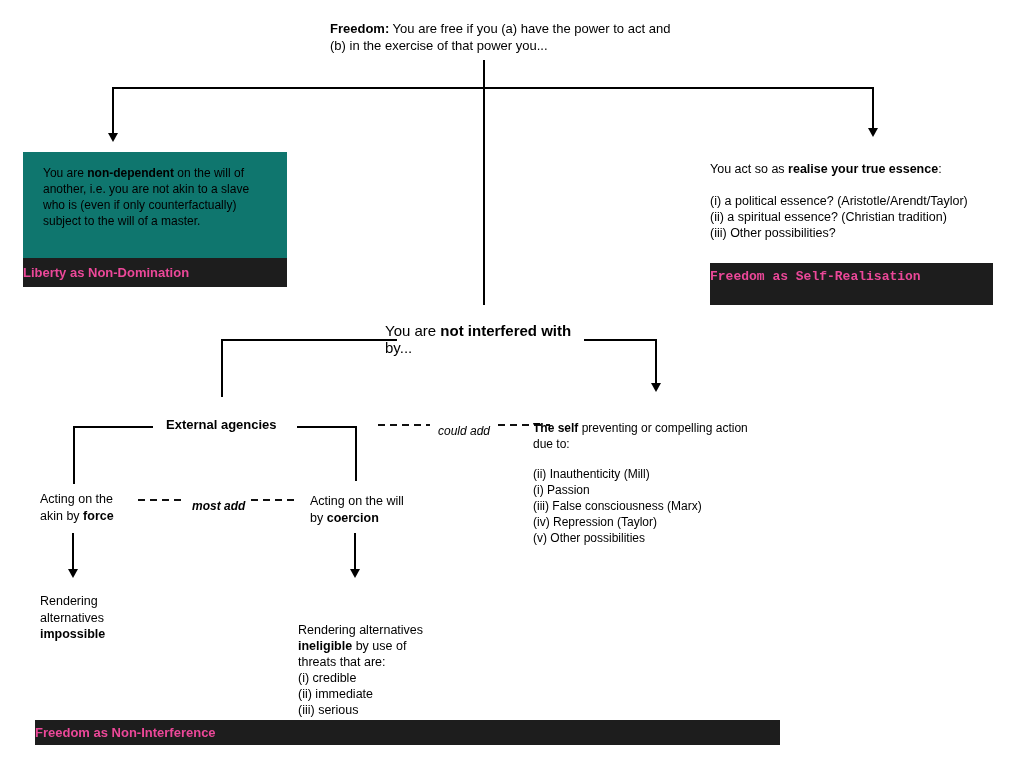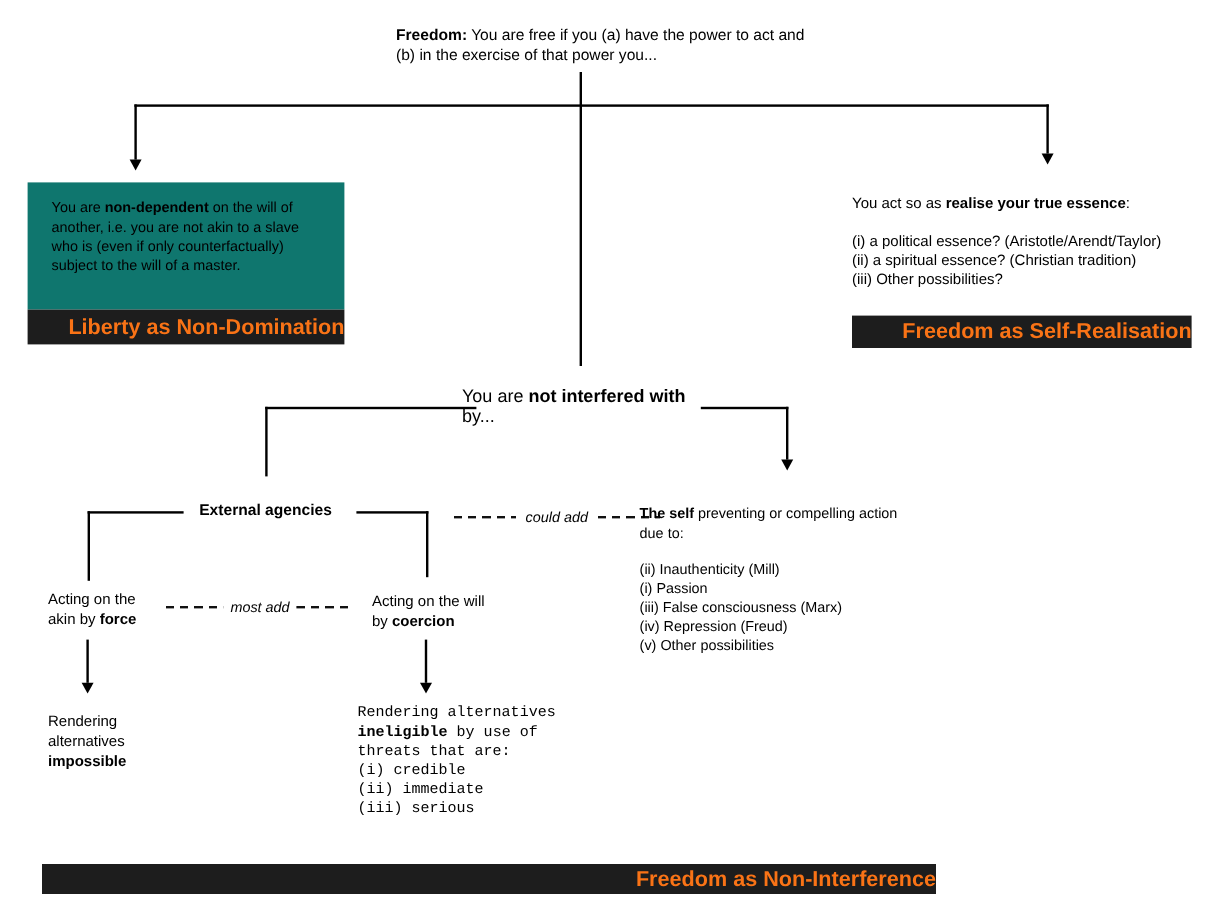--- a/index.html
+++ b/index.html
@@ -17,34 +17,34 @@
   b, .b { font-weight: bold; }
   .hline { position: absolute; height: 2px; background: #000; }
   .vline { position: absolute; width: 2px; background: #000; }
   .arrowhead {
     position: absolute; width: 0; height: 0;
     border-left: 5px solid transparent;
     border-right: 5px solid transparent;
     border-top: 9px solid #000;
   }
   .banner {
-    background: #1d1d1d; color: #f97316; font-weight: bold;
-    font-size: 18px; text-align: right;
+    background: #1d1d1d; color: #ec4899; font-weight: bold;
+    font-size: 13px; text-align: left;
   }
   .graybox {
     position: absolute; left: 23px; top: 152px; width: 264px;
     display: flex; flex-direction: column;
   }
   .graybox .body {
     background: #0f766e; padding: 13px 14px 12px 20px;
     font-size: 12px; line-height: 16px; min-height: 106px;
   }
   .graybox .banner { height: 29px; line-height: 29px; }
   .banner-abs { position: absolute; }
-  .dashrow { position: absolute; display: flex; align-items: center; }
+  .dashrow { position: absolute; display: flex; }
   .dash {
     height: 2px; width: 52px;
     background: repeating-linear-gradient(90deg, #111 0 7px, transparent 7px 12px);
   }
   .dashlabel { font-style: italic; font-size: 12px; padding: 0 8px; white-space: nowrap; }
   .list div { white-space: nowrap; }
 </style>
 </head>
 <body>
 
@@ -71,21 +71,21 @@
   <div class="txt" style="left:710px; top:161px; width:300px; font-size:12.5px;">
     <div style="white-space:nowrap;">
       <span>You act so as </span><b>realise your true essence</b><span>:</span>
     </div>
     <div class="list" style="margin-top:16px;">
       <div>(i) a political essence? (Aristotle/Arendt/Taylor)</div>
       <div>(ii) a spiritual essence? (Christian tradition)</div>
       <div>(iii) Other possibilities?</div>
     </div>
   </div>
-  <div class="banner banner-abs" style="left:710px; top:263px; width:283px; height:27px; line-height:27px;">Freedom as Self-Realisation</div>
+  <div class="banner banner-abs" style="left:710px; top:263px; width:283px; height:42px; line-height:27px;font-family:Liberation Mono, monospace;">Freedom as Self-Realisation</div>
 
   <div class="txt" style="left:385px; top:322px; width:210px; font-size:15px; line-height:17px;">
     <span>You are </span><b>not interfered with</b>
     <div>by...</div>
   </div>
 
   <div class="hline" style="left:221px; top:339px; width:176px;"></div>
   <div class="vline" style="left:221px; top:339px; height:58px;"></div>
   <div class="hline" style="left:584px; top:339px; width:73px;"></div>
   <div class="vline" style="left:655px; top:339px; height:44px;"></div>
@@ -104,53 +104,53 @@
   </div>
 
   <div class="txt" style="left:533px; top:420px; width:225px; font-size:12px;">
     <div>
       <b>The self</b><span> preventing or compelling action due to:</span>
     </div>
     <div class="list" style="margin-top:14px;">
       <div>(ii) Inauthenticity (Mill)</div>
       <div>(i) Passion</div>
       <div>(iii) False consciousness (Marx)</div>
-      <div>(iv) Repression (Freud)</div>
+      <div>(iv) Repression (Taylor)</div>
       <div>(v) Other possibilities</div>
     </div>
   </div>
 
   <div class="txt" style="left:40px; top:491px; line-height:17px; white-space:nowrap;">
     <div>Acting on the</div>
     <div><span>akin by </span><b>force</b></div>
   </div>
 
   <div class="dashrow" style="left:138px; top:499px;">
     <div class="dash" style="width:48px;"></div>
-    <div class="dashlabel" style="padding:0 6px;">most add</div>
+    <div class="dashlabel" style="padding:0 6px;font-weight:bold;">most add</div>
     <div class="dash" style="width:48px;"></div>
   </div>
 
   <div class="txt" style="left:310px; top:493px; line-height:17px; white-space:nowrap;">
     <div>Acting on the will</div>
     <div><span>by </span><b>coercion</b></div>
   </div>
 
   <div class="vline" style="left:72px; top:533px; height:36px;"></div>
   <div class="arrowhead" style="left:68px; top:569px;"></div>
   <div class="vline" style="left:354px; top:533px; height:36px;"></div>
   <div class="arrowhead" style="left:350px; top:569px;"></div>
 
   <div class="txt" style="left:40px; top:593px; line-height:16.5px; white-space:nowrap;">
     <div>Rendering</div>
     <div>alternatives</div>
     <div class="b">impossible</div>
   </div>
 
-  <div class="txt" style="left:298px; top:586px; line-height:16px; white-space:nowrap;font-family:Liberation Mono, monospace;">
+  <div class="txt" style="left:298px; top:622px; line-height:16px; white-space:nowrap;">
     <div>Rendering alternatives</div>
     <div><b>ineligible</b><span> by use of</span></div>
     <div>threats that are:</div>
     <div class="list">
       <div>(i) credible</div>
       <div>(ii) immediate</div>
       <div>(iii) serious</div>
     </div>
   </div>
 

